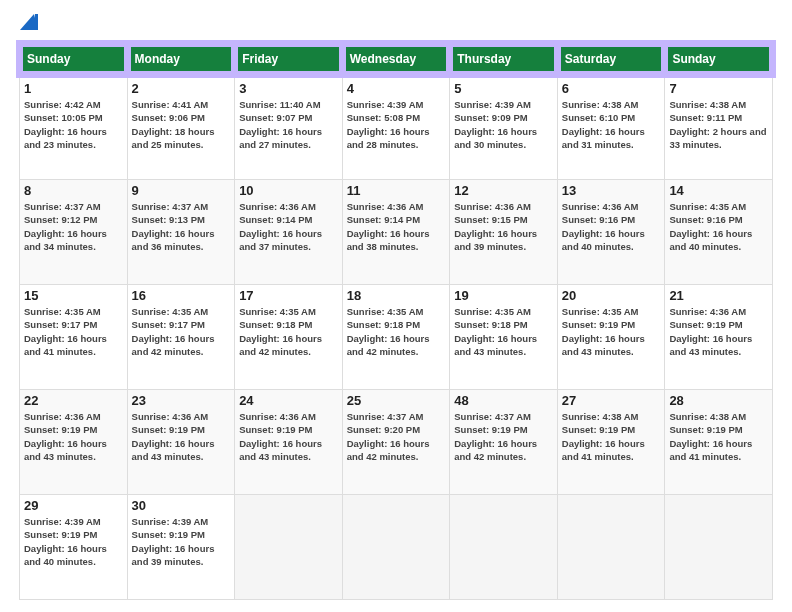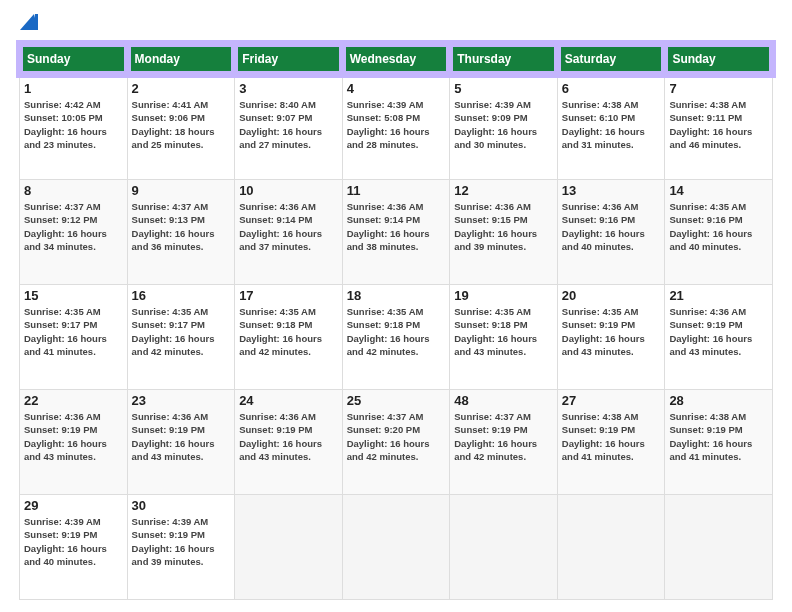--- a/index.html
+++ b/index.html
@@ -150,21 +150,21 @@
           <span class="day-num">2</span>
           <div class="day-info">
             <span>Sunrise: 4:41 AM</span><br>
             <span>Sunset: 9:06 PM</span><br>
             <span>Daylight: 18 hours and 25 minutes.</span>
           </div>
         </td>
           <td>
           <span class="day-num">3</span>
           <div class="day-info">
-            <span>Sunrise: 8:40 AM</span><br>
+            <span>Sunrise: 11:40 AM</span><br>
             <span>Sunset: 9:07 PM</span><br>
             <span>Daylight: 16 hours and 27 minutes.</span>
           </div>
         </td>
           <td>
           <span class="day-num">4</span>
           <div class="day-info">
             <span>Sunrise: 4:39 AM</span><br>
             <span>Sunset: 5:08 PM</span><br>
             <span>Daylight: 16 hours and 28 minutes.</span>
@@ -184,21 +184,21 @@
             <span>Sunrise: 4:38 AM</span><br>
             <span>Sunset: 6:10 PM</span><br>
             <span>Daylight: 16 hours and 31 minutes.</span>
           </div>
         </td>
           <td>
           <span class="day-num">7</span>
           <div class="day-info">
             <span>Sunrise: 4:38 AM</span><br>
             <span>Sunset: 9:11 PM</span><br>
-            <span>Daylight: 16 hours and 46 minutes.</span>
+            <span>Daylight: 2 hours and 33 minutes.</span>
           </div>
         </td>
         </tr>
         <tr>
           <td>
           <span class="day-num">8</span>
           <div class="day-info">
             <span>Sunrise: 4:37 AM</span><br>
             <span>Sunset: 9:12 PM</span><br>
             <span>Daylight: 16 hours and 34 minutes.</span>

